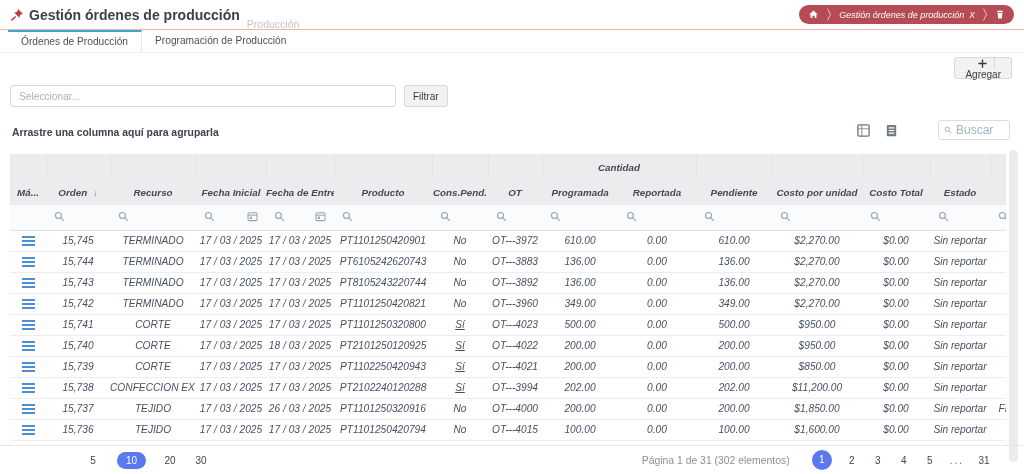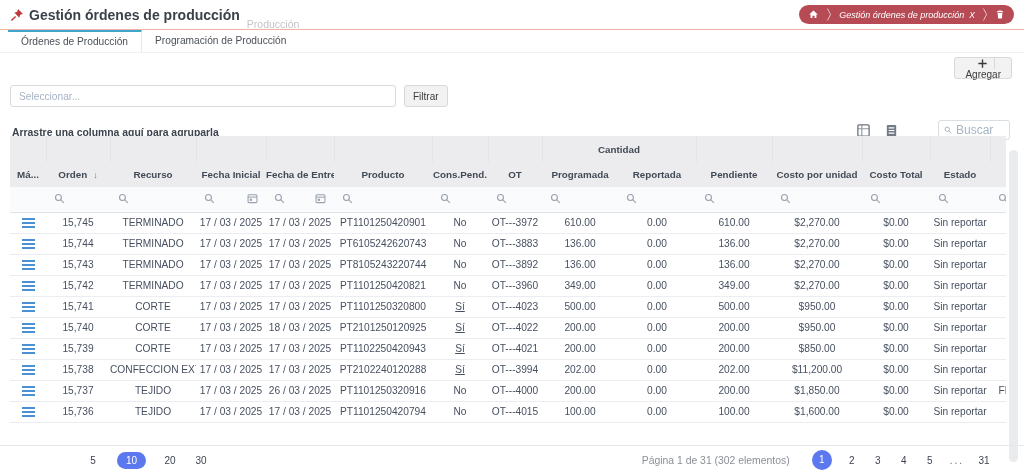--- a/index.html
+++ b/index.html
@@ -46,21 +46,21 @@
   .select-input::placeholder, .search-input::placeholder{ color:#a6b3c4; }
   .filter-btn{ position:absolute; top:85px; left:404px; height:22px; padding:0 8px; gap:5px; }
   
   .group-hint{ position:absolute; top:127px; left:12px; font-size:10.4px; font-weight:bold; color:#3c434d; }
   .grid-tools{ position:absolute; top:120px; right:14px; display:flex; align-items:center; gap:13px; }
   .tool-ic{ width:15px; height:15px; cursor:pointer; }
   .search-box{ margin-left:26px; width:72px; height:20px; border:1px solid #d9dee3; border-radius:3px;
                background:#fff; display:flex; align-items:center; padding:0 5px; gap:4px; }
   .search-box input{ border:none; outline:none; width:100%; font-size:12px; font-family:inherit; color:#475060; background:transparent;}
   
-  .grid-wrap{ position:absolute; top:136px; left:10px; width:996px; height:291px; overflow:hidden; }
+  .grid-wrap{ position:absolute; top:154px; left:10px; width:996px; height:291px; overflow:hidden;font-style:italic; }
   table{ table-layout:fixed; width:1010px; border-collapse:collapse; }
   col.c0{width:36px} col.c1{width:64px} col.c2{width:86px} col.c3{width:70px} col.c4{width:68px}
   col.c5{width:98px} col.c6{width:56px} col.c7{width:54px} col.c8{width:76px} col.c9{width:78px}
   col.c10{width:76px} col.c11{width:90px} col.c12{width:68px} col.c13{width:60px} col.c14{width:30px}
   thead th{ background:#ececee; font-size:9.8px; font-weight:bold; color:#424a56; text-align:center;
             white-space:nowrap; overflow:hidden; }
   tr.band-row th{ height:26px; border-right:1px solid #e3e4e7; }
   tr.band-row th:last-child{ border-right:none; }
   tr.head-row th{ height:25px; }
   .sort-arrow{ font-weight:normal; color:#737b86; font-size:9px; margin-left:6px; }

